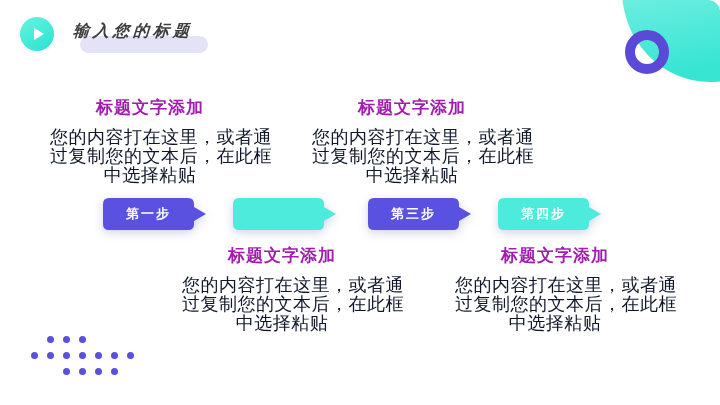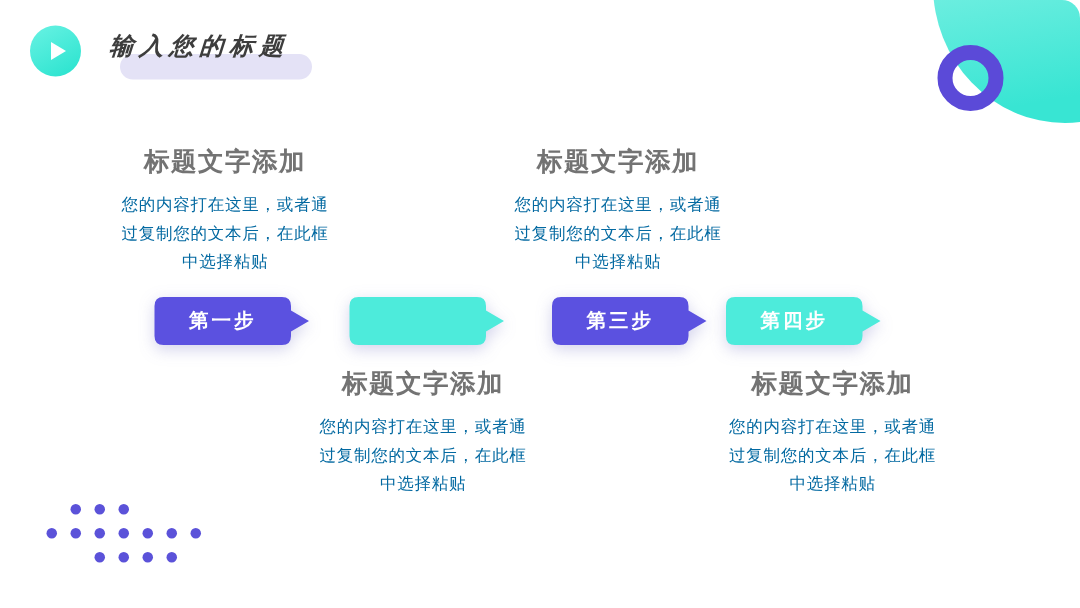--- a/index.html
+++ b/index.html
@@ -49,46 +49,46 @@
   }
   .ring {
     position: absolute; left: 625px; top: 30px;
     width: 44px; height: 44px; border-radius: 50%;
     border: 10px solid #5b4ad8;
   }
 
   
   .block { position: absolute; transform: translateX(-50%); text-align: center; width: 200px; }
   .block-heading {
-    font-size: 17px; font-weight: bold; color: #737373;
+    font-size: 17px; font-weight: bold; color: #a21caf;
     letter-spacing: 1px; margin-bottom: 9px; white-space: nowrap;
   }
   .block-line {
-    font-size: 11px; color: #0369a1; line-height: 19px;
+    font-size: 18px; color: #0f172a; line-height: 19px;
     letter-spacing: 0.5px; white-space: nowrap;
   }
   .block-top-1 { left: 150px; top: 96px; }
   .block-top-2 { left: 412px; top: 96px; }
   .block-bottom-1 { left: 282px; top: 244px; }
   .block-bottom-2 { left: 555px; top: 244px; }
 
   
   .step { position: absolute; top: 198px; width: 103px; height: 32px; }
   .step svg { position: absolute; left: 0; top: 0; overflow: visible;
               filter: drop-shadow(0 3px 5px rgba(80, 80, 180, 0.25)); }
   .step-label {
     position: absolute; left: 0; top: 0; width: 91px; height: 32px;
     line-height: 32px; text-align: center;
     font-size: 13px; font-weight: bold; color: #ffffff;
     letter-spacing: 2px; white-space: nowrap;
   }
   .step-1 { left: 103px; text-decoration: underline; }
   .step-2 { left: 233px; }
   .step-3 { left: 368px; padding-left: 19px; }
-  .step-4 { left: 484px; padding-left: 44px; }
+  .step-4 { left: 498px; padding-left: 44px; }
 
   
   .dots { position: absolute; left: 31px; top: 336px; }
   .dot-row { display: flex; gap: 9px; margin-bottom: 9px; }
   .dot-row.r1 { margin-left: 16px; }
   .dot-row.r3 { margin-left: 32px; }
   .dot { width: 7px; height: 7px; border-radius: 50%; background: #5b52d9; }
 </style>
 </head>
 <body>

